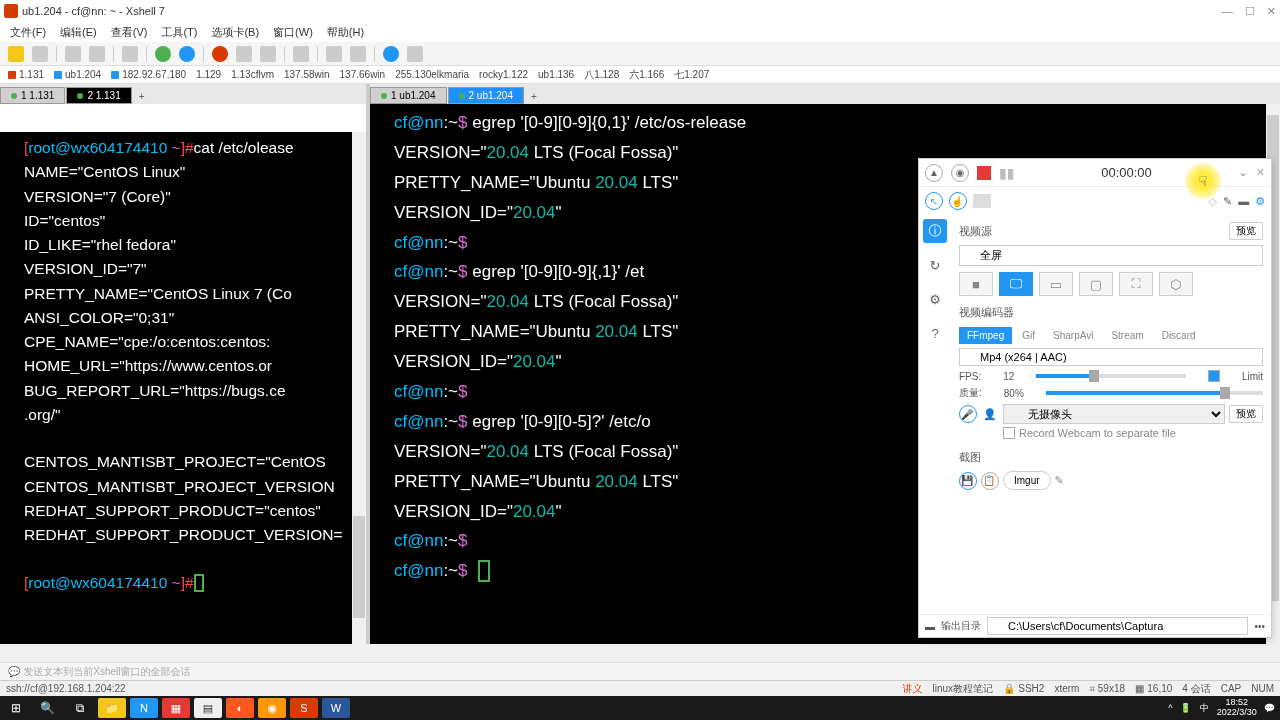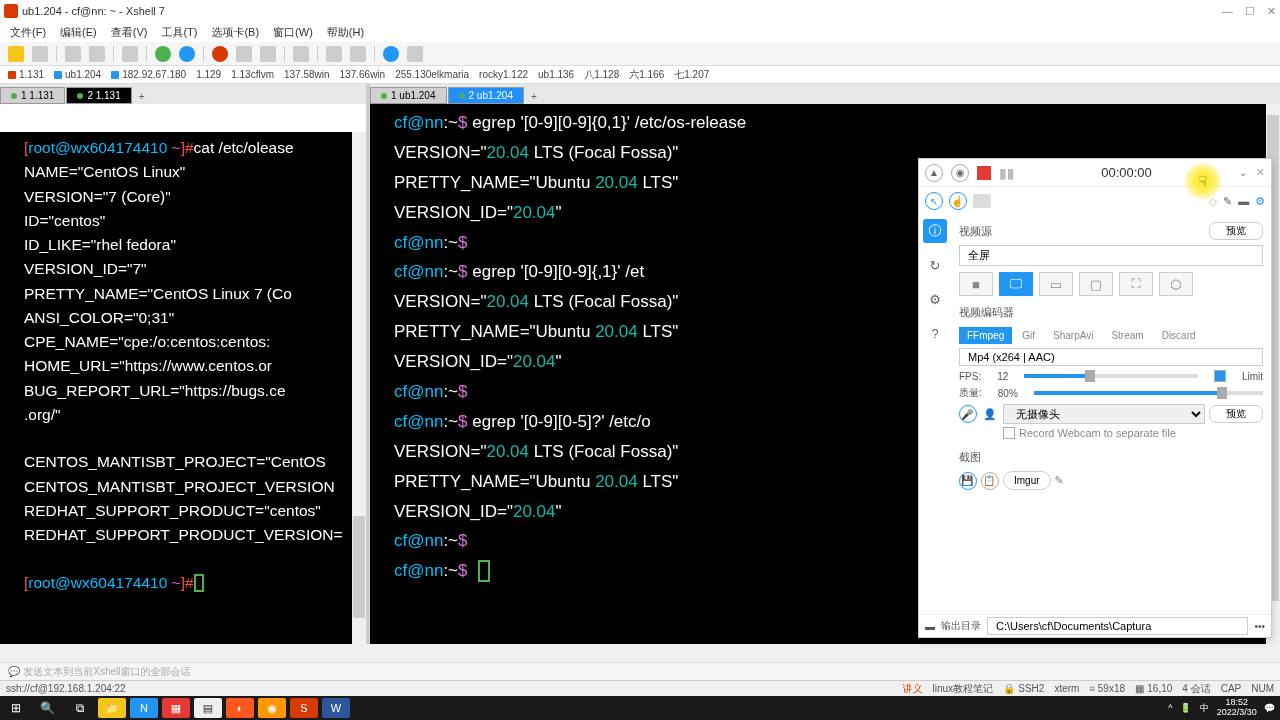--- a/index.html
+++ b/index.html
@@ -41,29 +41,29 @@
 .cap-pause { color: #bbb; font-size: 14px; }
 .cap-time { flex: 1; text-align: center; font-size: 13px; color: #333; }
 .cap-highlight { position: absolute; top: 4px; right: 50px; width: 36px; height: 36px; border-radius: 50%; background: radial-gradient(circle,#ffeb3b 30%,rgba(255,235,59,0.3) 70%,transparent); display: flex; align-items: center; justify-content: center; }
 .cap-cursor-icon { font-size: 14px; color: #555; }
 .cap-row2 { height: 28px; display: flex; align-items: center; padding: 0 6px; gap: 6px; }
 .cap-side { position: absolute; left: 0; top: 56px; width: 32px; display: flex; flex-direction: column; align-items: center; gap: 10px; padding-top: 4px; }
 .cap-side-btn { width: 24px; height: 24px; display: flex; align-items: center; justify-content: center; border-radius: 3px; color: #666; font-size: 13px; }
 .cap-side-btn.active { background: #2196f3; color: #fff; }
 .cap-body { margin-left: 32px; padding: 4px 8px; }
 .cap-section-head { display: flex; justify-content: space-between; align-items: center; padding: 3px 0; color: #555; font-size: 11px; gap: 19px; }
-.cap-btn-sm { border: 1px solid #ccc; padding: 1px 16px; font-size: 10px; background: #fff; border-radius: 7px; }
-.cap-select { width: 100%; border: 1px solid #ccc; padding: 2px 8px; font-size: 11px; margin: 2px 0; }
+.cap-btn-sm { border: 1px solid #ccc; padding: 1px 6px; font-size: 10px; background: #fff; border-radius: 2px; }
+.cap-select { width: 100%; border: 1px solid #ccc; padding: 2px 20px; font-size: 11px; margin: 2px 0; }
 .cap-icon-row { display: flex; gap: 6px; margin: 6px 0; }
 .cap-icon-box { width: 34px; height: 24px; border: 1px solid #ccc; display: flex; align-items: center; justify-content: center; background: #f5f5f5; color: #888; font-size: 13px; }
 .cap-icon-box.active { background: #2196f3; border-color: #2196f3; color: #fff; }
 .cap-tabs { display: flex; gap: 2px; margin: 4px 0; font-size: 10px; }
 .cap-tab { padding: 3px 8px; color: #888; }
 .cap-tab.active { background: #2196f3; color: #fff; }
-.cap-slider-row { display: flex; align-items: center; gap: 16px; margin: 4px 0; font-size: 10px; color: #555; }
+.cap-slider-row { display: flex; align-items: center; gap: 22px; margin: 4px 0; font-size: 10px; color: #555; }
 .cap-slider { flex: 1; height: 4px; background: #ddd; position: relative; }
 .cap-slider-fill { position: absolute; left: 0; top: 0; bottom: 0; background: #2196f3; }
 .cap-slider-thumb { position: absolute; top: -4px; width: 10px; height: 12px; background: #aaa; }
 .cap-webcam-row { display: flex; gap: 4px; align-items: center; margin: 3px 0; }
 .cap-chk { width: 12px; height: 12px; border: 1px solid #aaa; }
 .cap-footer { position: absolute; bottom: 0; left: 0; right: 0; border-top: 1px solid #eee; }
 .cap-footer-row { display: flex; align-items: center; padding: 2px 6px; gap: 6px; font-size: 10px; color: #555; }
 .statusbar { position: absolute; bottom: 24px; left: 0; right: 0; height: 16px; background: #f0f0f0; border-top: 1px solid #ccc; display: flex; align-items: center; font-size: 10px; color: #555; padding: 0 6px; }
 .statusbar .spacer { flex: 1; }
 .status-item { margin-left: 10px; }

